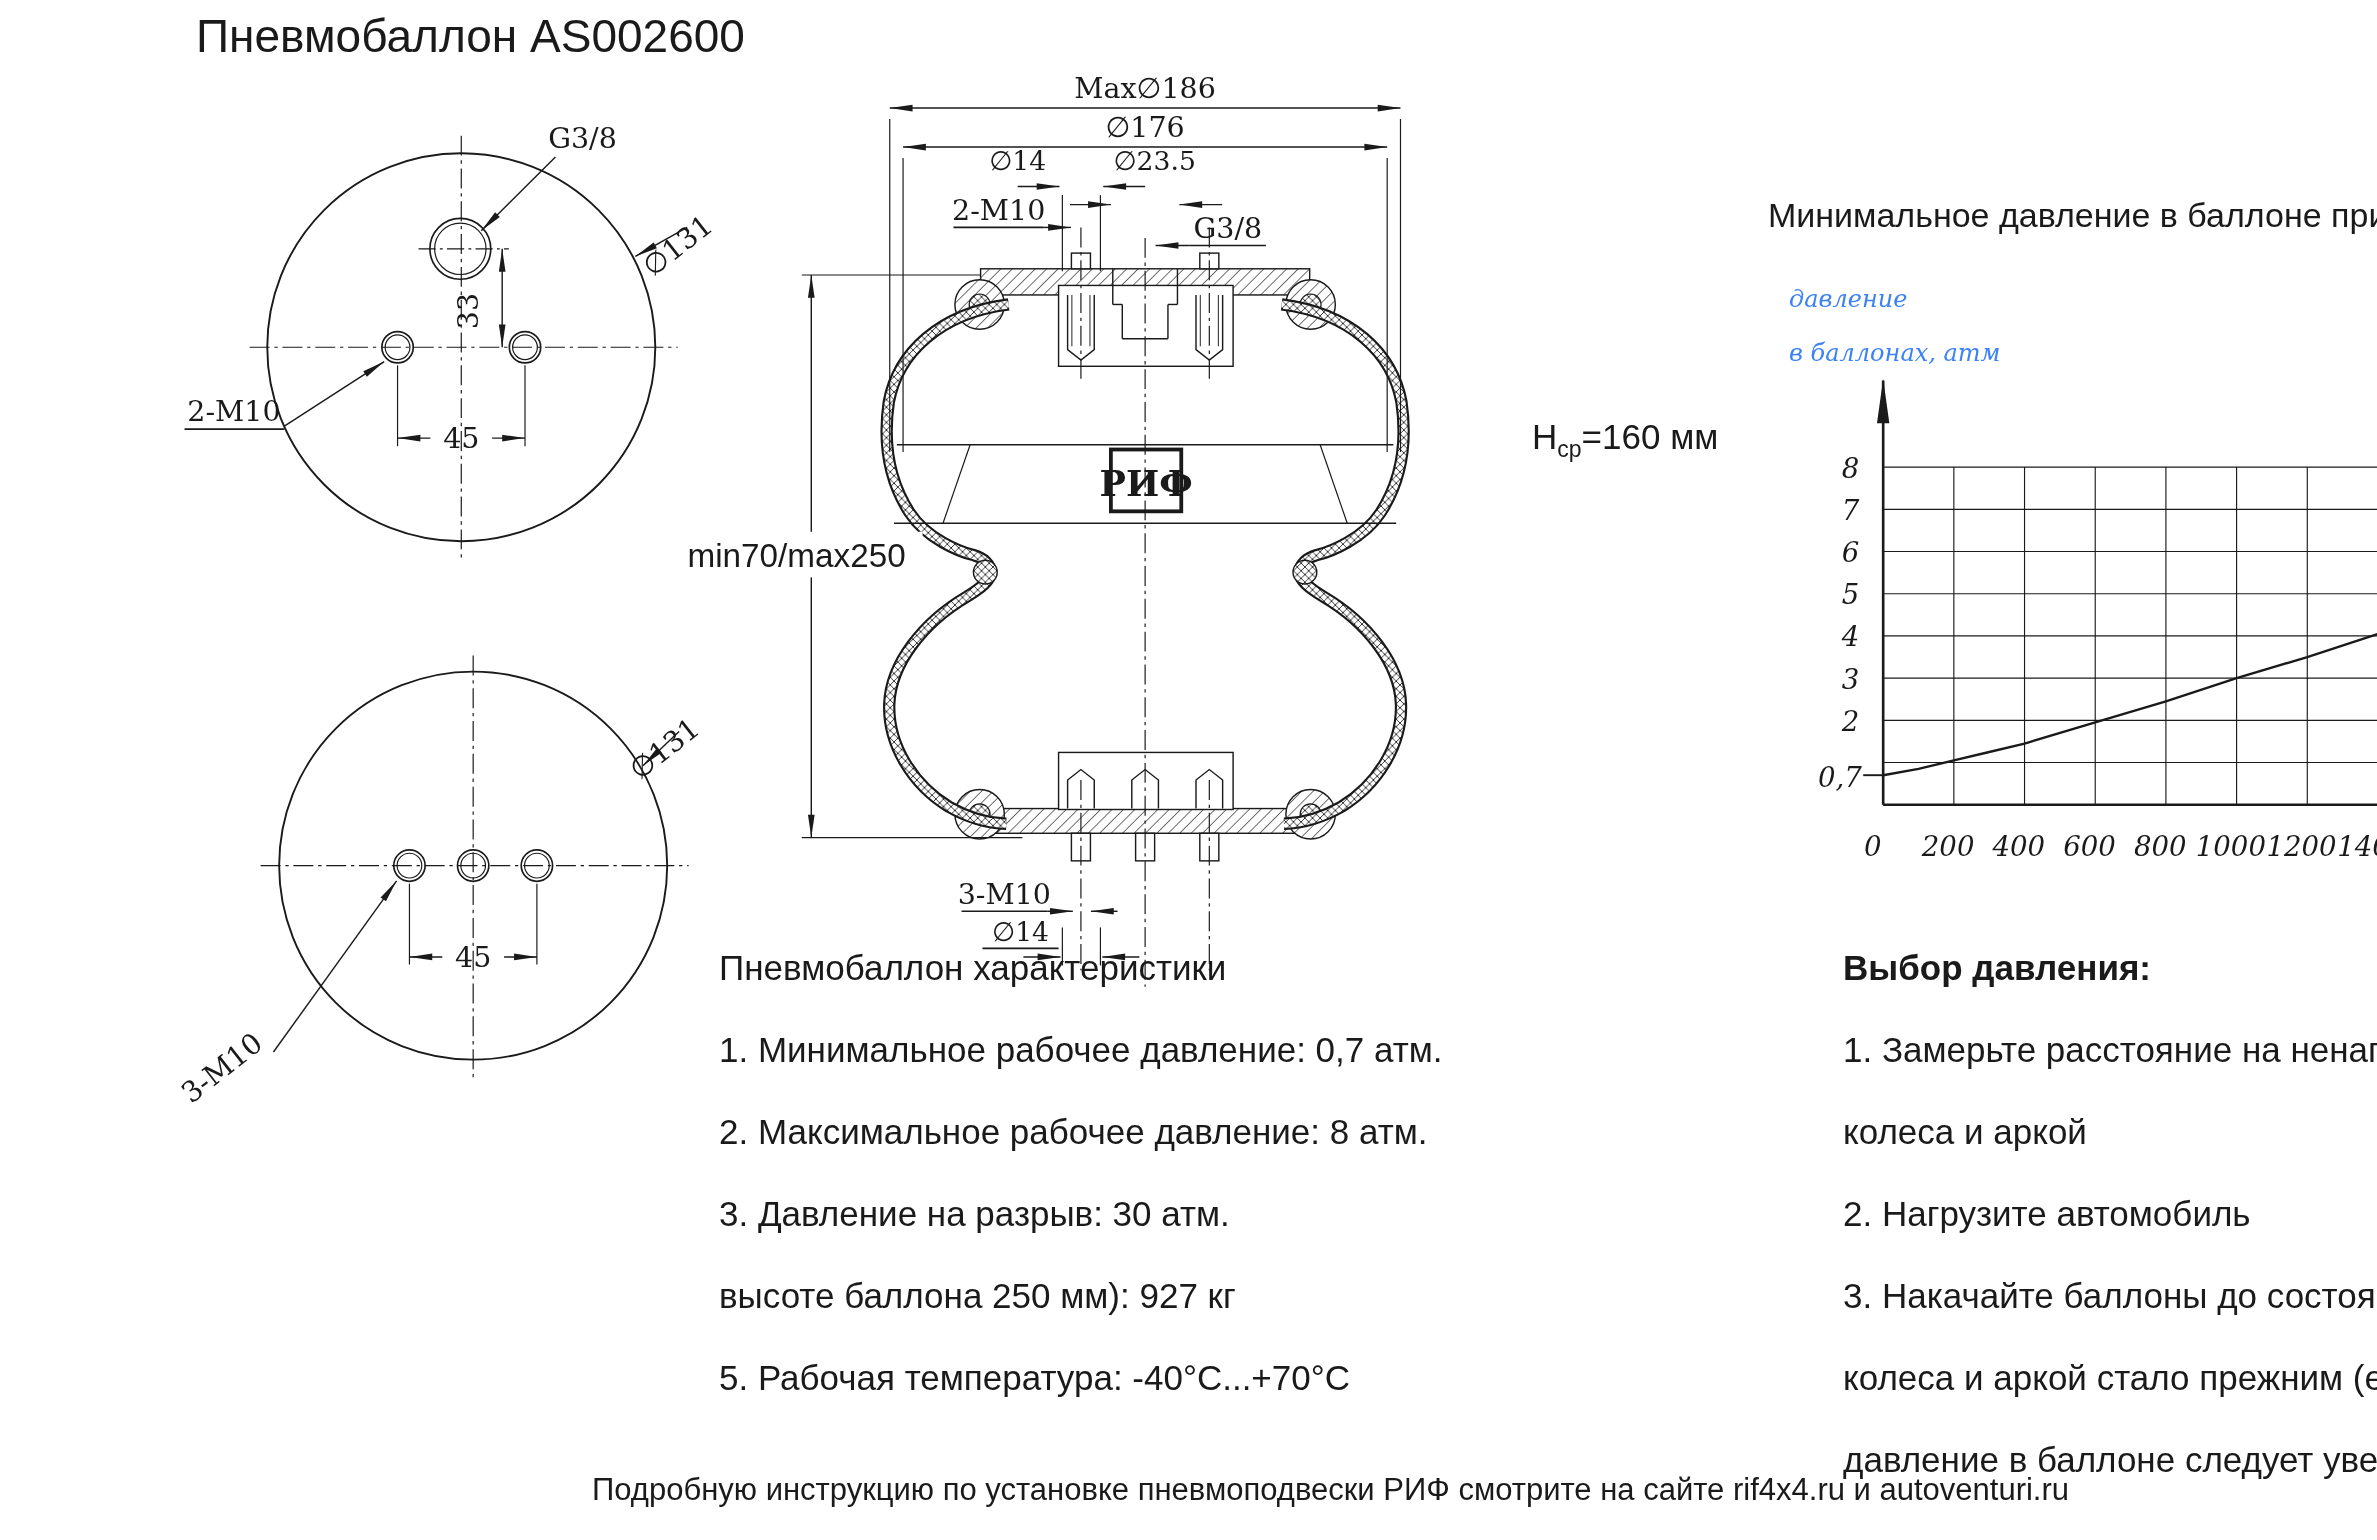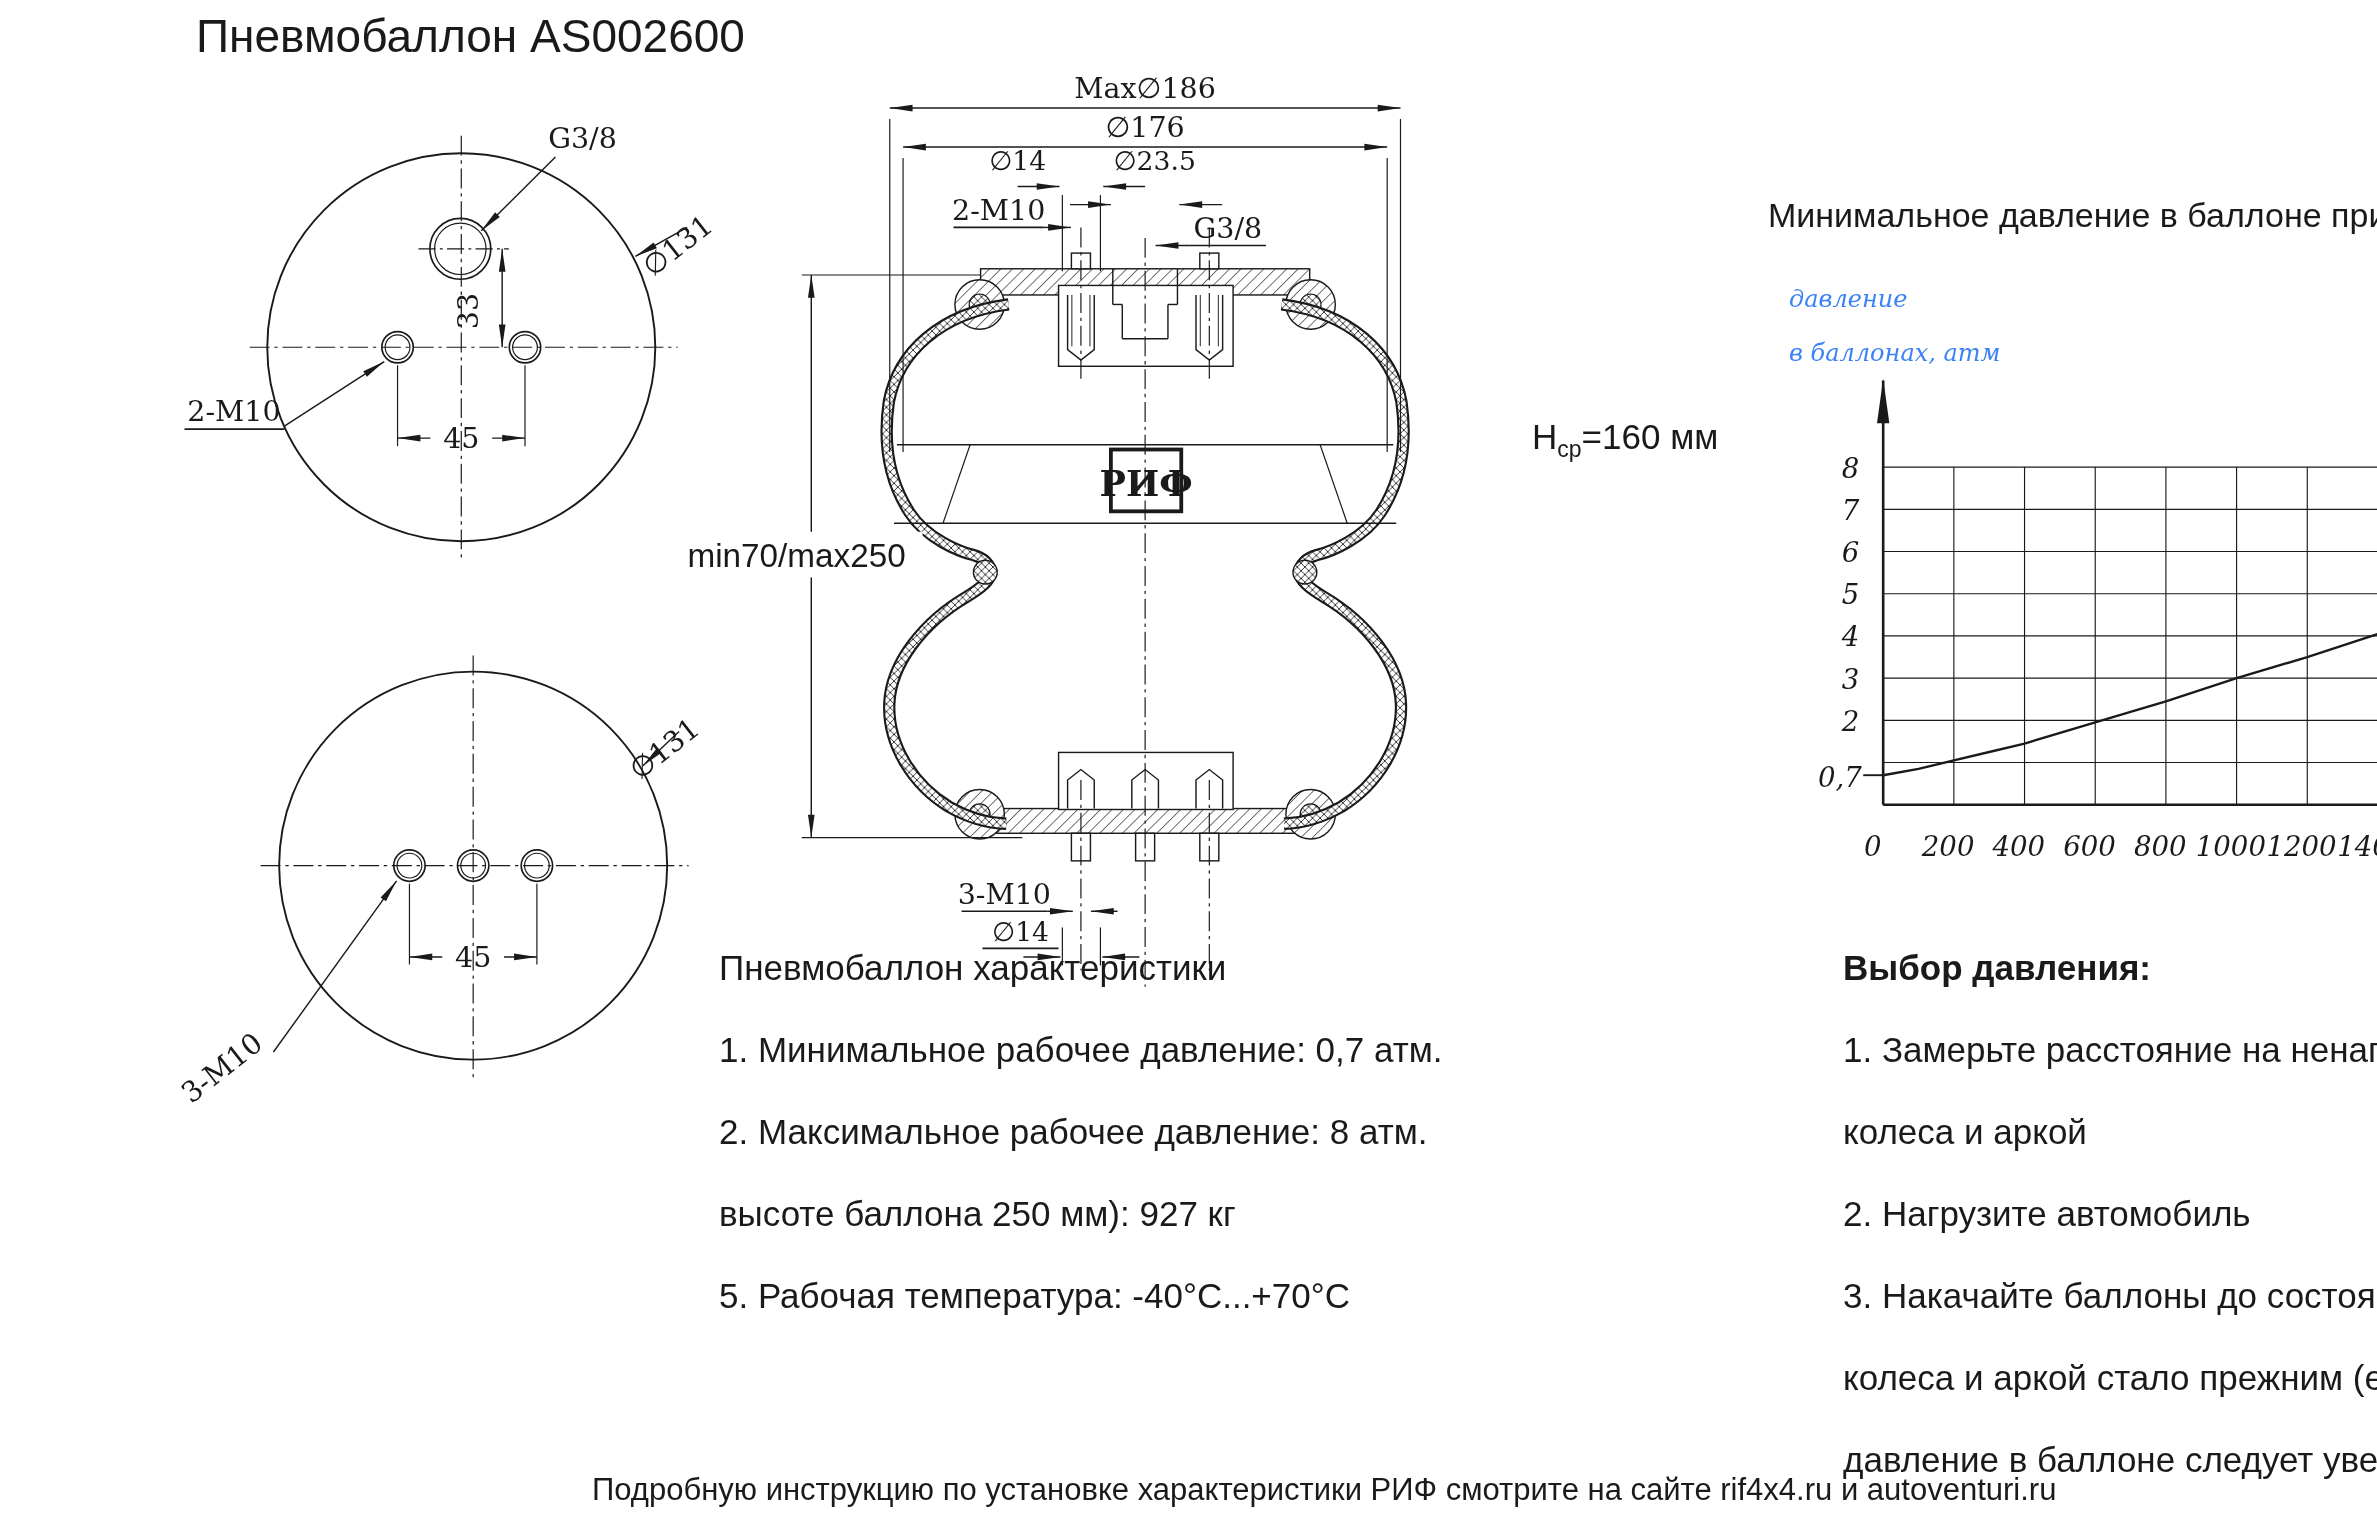--- a/index.html
+++ b/index.html
@@ -271,29 +271,30 @@
   <div class="abs" id="chart-title">Минимальное давление в баллоне при нагрузке на заднюю ось автомобиля</div>
   <div class="chlab" style="left:1789px;top:285px">давление</div>
   <div class="chlab" style="left:1789px;top:339px">в баллонах, атм</div>
 
   <div class="abs" id="hcp"><span>H</span><sub>ср</sub><span>=160 мм</span></div>
 
   <div class="tblock" style="left:719px;top:927px">
     <div class="tline">Пневмобаллон характеристики</div>
     <div class="tline">1. Минимальное рабочее давление: 0,7 атм.</div>
     <div class="tline">2. Максимальное рабочее давление: 8 атм.</div>
+    <div class="tline">3. Давление на разрыв: 30 атм.</div>
     <div class="tline">высоте баллона 250 мм): 927 кг</div>
     <div class="tline">5. Рабочая температура: -40°C...+70°C</div>
   </div>
 
   <div class="tblock" style="left:1843px;top:927px">
     <div class="tline bold">Выбор давления:</div>
     <div class="tline">1. Замерьте расстояние на ненагруженном автомобиле между центром</div>
     <div class="tline">колеса и аркой</div>
     <div class="tline">2. Нагрузите автомобиль</div>
     <div class="tline">3. Накачайте баллоны до состояния, чтобы расстояние между центром</div>
     <div class="tline">колеса и аркой стало прежним (если Вы хотите приподнять автомобиль,</div>
     <div class="tline">давление в баллоне следует увеличить)</div>
   </div>
 
-  <div class="abs" id="footer">Подробную инструкцию по установке характеристики РИФ смотрите на сайте rif4x4.ru и autoventuri.ru</div>
+  <div class="abs" id="footer">Подробную инструкцию по установке пневмоподвески РИФ смотрите на сайте rif4x4.ru и autoventuri.ru</div>
 </div>
 
 
 </body></html>

